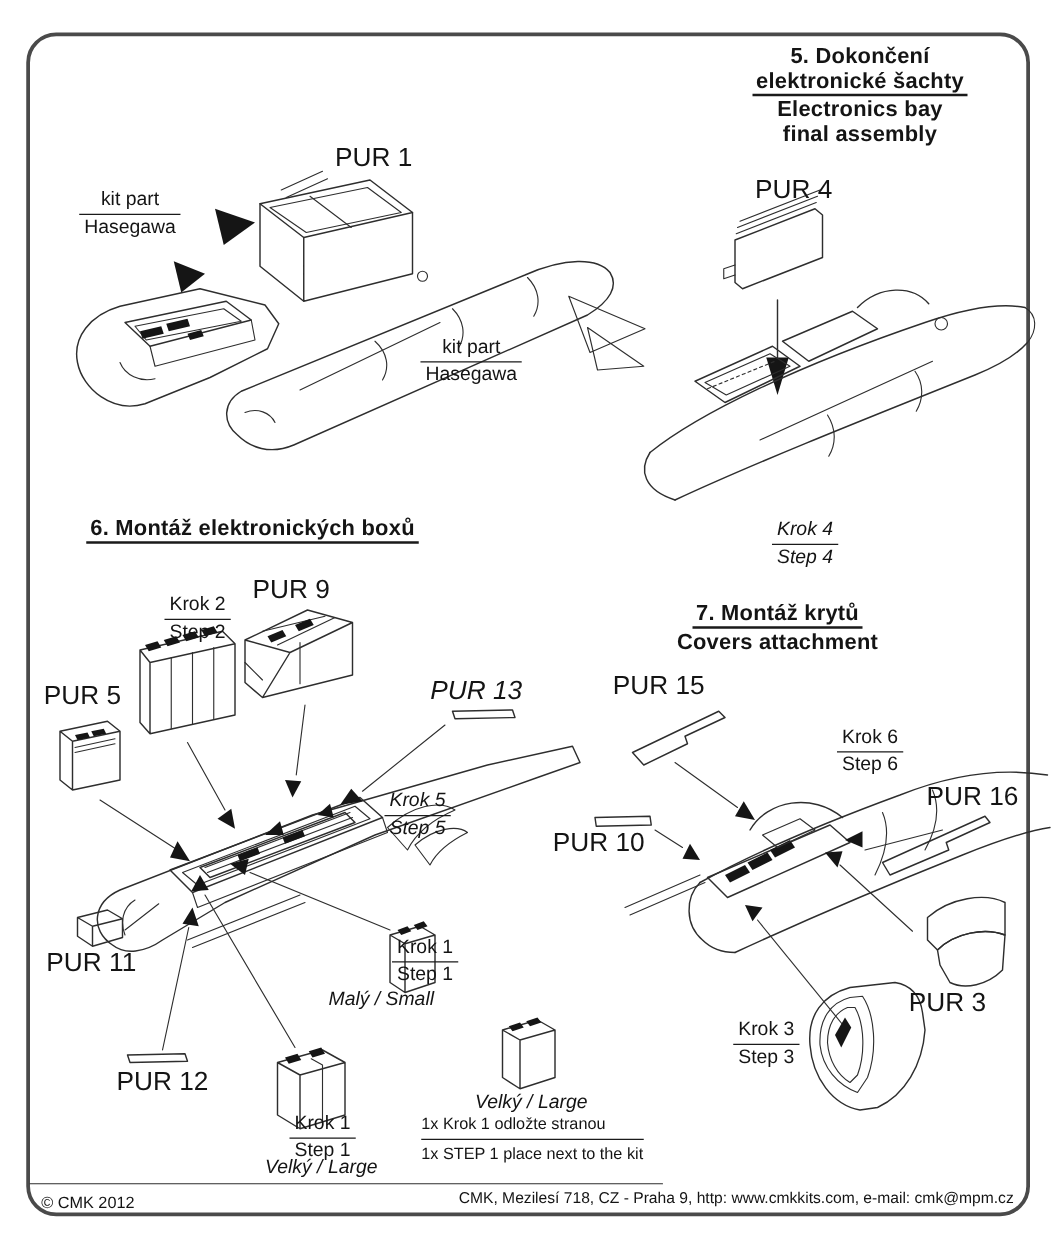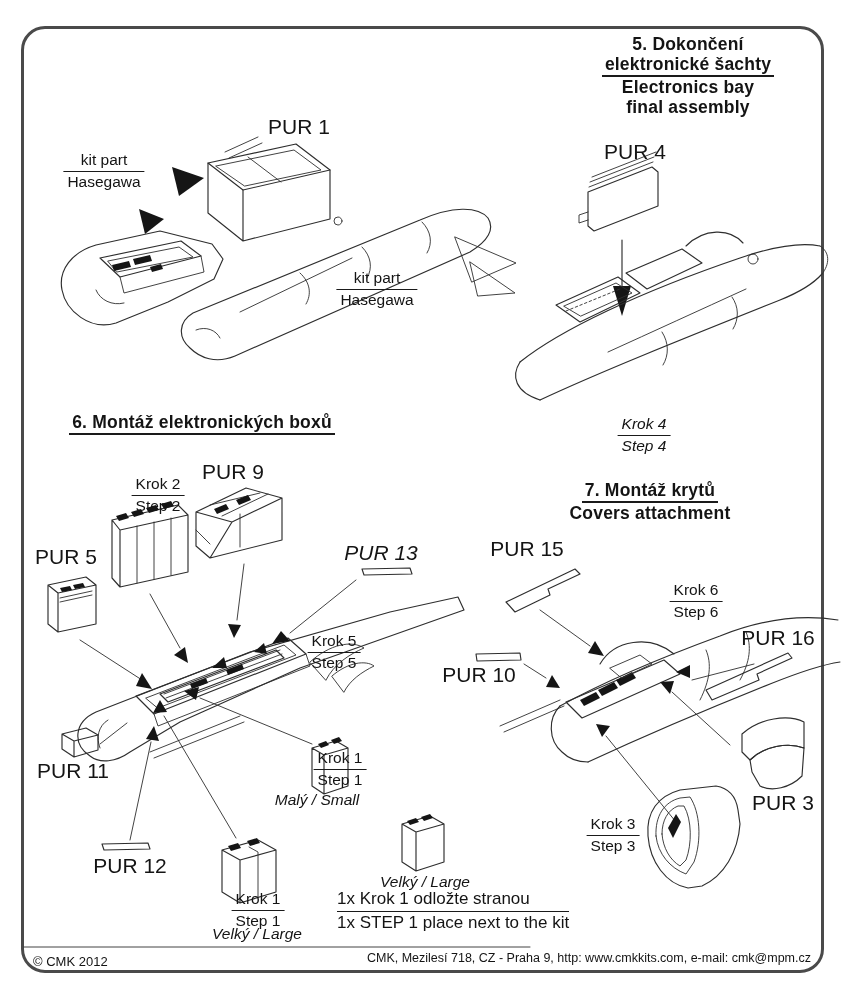--- a/index.html
+++ b/index.html
@@ -21,21 +21,21 @@
     position:absolute; font-size:21px; white-space:nowrap;
     transform:translateX(-50%); line-height:15px;
   }
   .frac {
     position:absolute; text-align:center; font-size:15.5px; line-height:20px;
     transform:translateX(-50%); white-space:nowrap;
   }
   .frac .top { display:block; border-bottom:1.6px solid #1a1a1a; padding:0 4px 1px; }
   .frac .bot { display:block; padding:0 4px; }
   .ital { position:absolute; font-size:15.5px; font-style:italic; white-space:nowrap; transform:translateX(-50%); }
-  .note { position:absolute; font-size:17px; line-height:22px; white-space:nowrap; }
+  .note { position:absolute; font-size:13px; line-height:22px; white-space:nowrap; }
   .note .top { display:block; border-bottom:1.6px solid #1a1a1a; padding-bottom:1px; }
   .footer-left  { position:absolute; left:33px;  top:954px; font-size:13px; }
   .footer-right { position:absolute; right:40px; top:951px; font-size:12.5px; }
   svg path, svg polyline, svg circle, svg rect { fill:none; stroke:#2e2e2e; stroke-width:1.15; stroke-linejoin:round; stroke-linecap:round; }
   svg .blk { fill:#151515; stroke:none; }
   svg .arrow { fill:#151515; stroke:none; }
   svg .thin { stroke-width:0.9; }
 </style>
 </head>
 <body>
@@ -199,64 +199,64 @@
     <span>5. Dokončení</span><br>
     <span class="u">elektronické šachty</span><br>
     <span>Electronics bay</span><br>
     <span>final assembly</span>
   </div>
 
   <div class="heading" style="left:42px; top:412px; width:320px;">
     <span class="u">6. Montáž elektronických boxů</span><br>
   </div>
 
-  <div class="heading" style="left:560px; top:480px; width:180px;">
+  <div class="heading" style="left:532px; top:480px; width:180px;">
     <span class="u">7. Montáž krytů</span><br>
     <span>Covers attachment</span>
   </div>
 
   <div class="lbl" style="left:299px; top:119px;">PUR 1</div>
   <div class="lbl" style="left:635px; top:144px;">PUR 4</div>
   <div class="lbl" style="left:66px;  top:549px;">PUR 5</div>
   <div class="lbl" style="left:233px; top:464px;">PUR 9</div>
   <div class="lbl" style="left:381px; top:545px;font-style:italic;">PUR 13</div>
   <div class="lbl" style="left:73px;  top:763px;">PUR 11</div>
   <div class="lbl" style="left:130px; top:858px;">PUR 12</div>
   <div class="lbl" style="left:527px; top:541px;">PUR 15</div>
   <div class="lbl" style="left:778px; top:630px;">PUR 16</div>
   <div class="lbl" style="left:479px; top:667px;">PUR 10</div>
-  <div class="lbl" style="left:783px; top:795px;">PUR 3</div>
+  <div class="lbl" style="left:758px; top:795px;">PUR 3</div>
 
   <div class="frac" style="left:104px; top:150px;">
     <span class="top">kit part</span>
     <span class="bot">Hasegawa</span>
   </div>
 
   <div class="frac" style="left:377px; top:268px;">
     <span class="top">kit part</span>
     <span class="bot">Hasegawa</span>
   </div>
 
   <div class="frac" style="left:644px; top:414px;font-style:italic;">
     <span class="top">Krok 4</span>
     <span class="bot">Step 4</span>
   </div>
   <div class="frac" style="left:158px; top:474px;">
     <span class="top">Krok 2</span>
     <span class="bot">Step 2</span>
   </div>
-  <div class="frac" style="left:334px; top:631px;">
+  <div class="frac" style="left:334px; top:631px;font-style:italic;">
     <span class="top">Krok 5</span>
     <span class="bot">Step 5</span>
   </div>
   <div class="frac" style="left:340px; top:748px;">
     <span class="top">Krok 1</span>
     <span class="bot">Step 1</span>
   </div>
-  <div class="ital" style="left:305px; top:791px;margin-left:12px;">Malý / Small</div>
+  <div class="ital" style="left:305px; top:791px;">Malý / Small</div>
   <div class="frac" style="left:258px; top:889px;">
     <span class="top">Krok 1</span>
     <span class="bot">Step 1</span>
   </div>
   <div class="ital" style="left:257px; top:925px;">Velký / Large</div>
   <div class="ital" style="left:425px; top:873px;">Velký / Large</div>
   <div class="frac" style="left:696px; top:580px;">
     <span class="top">Krok 6</span>
     <span class="bot">Step 6</span>
   </div>

